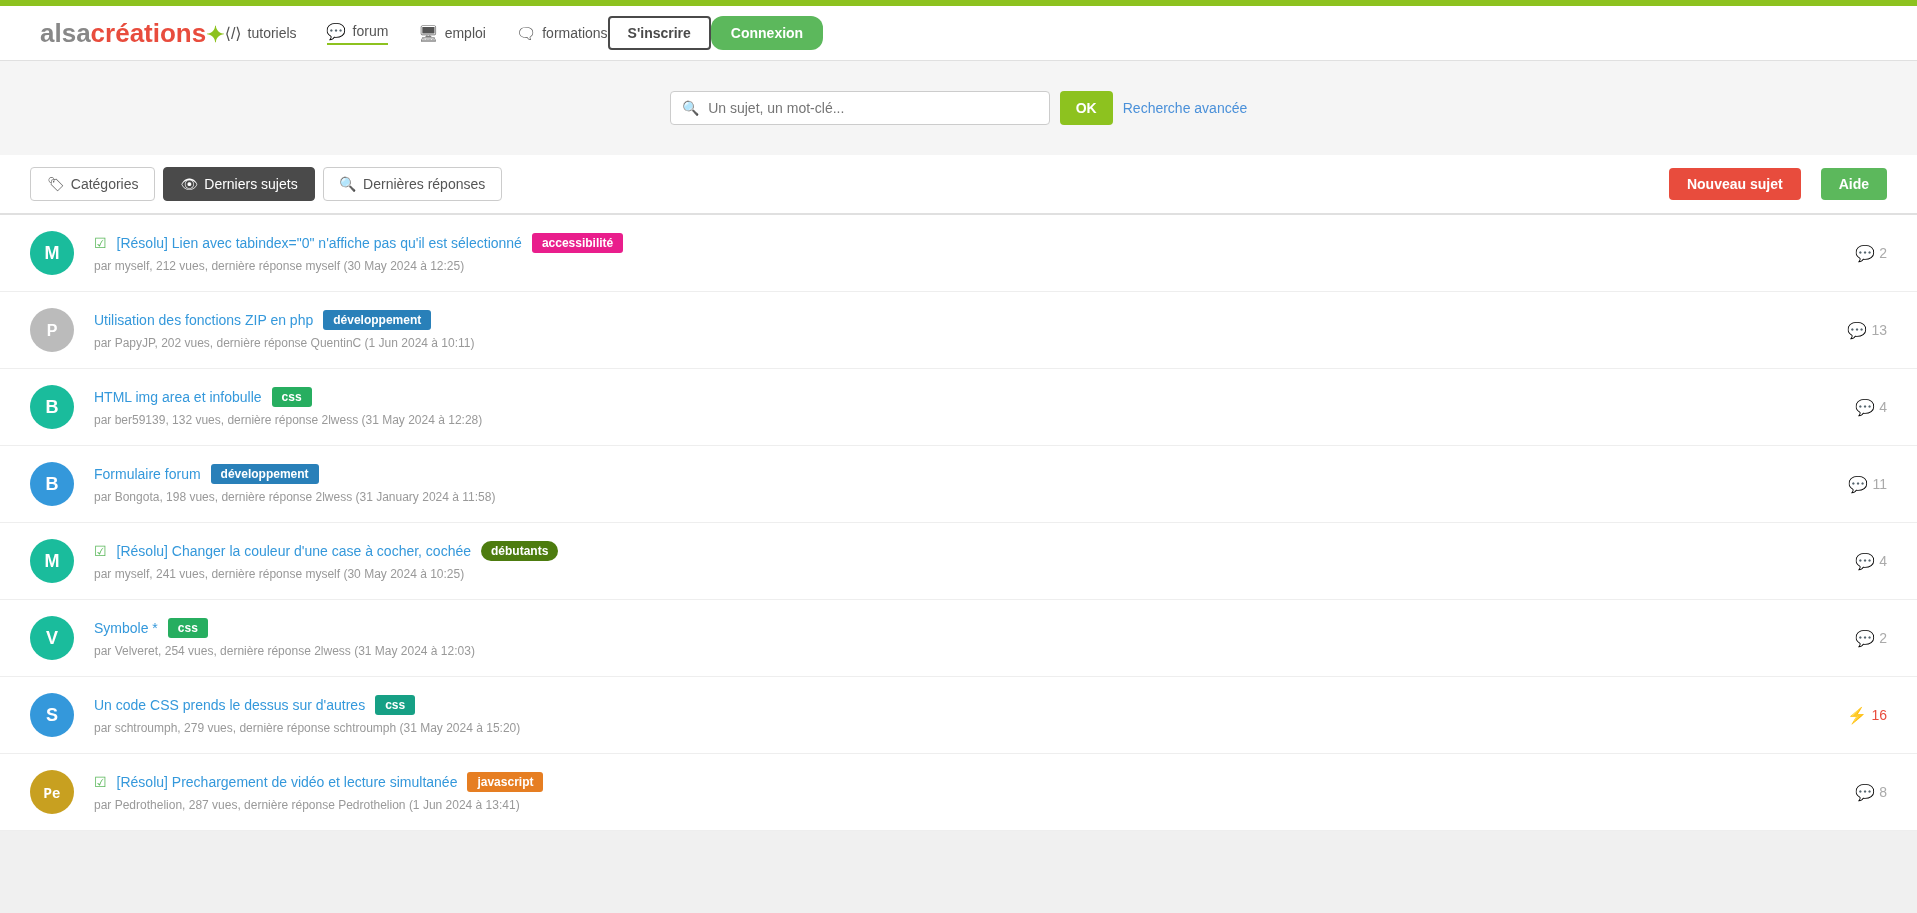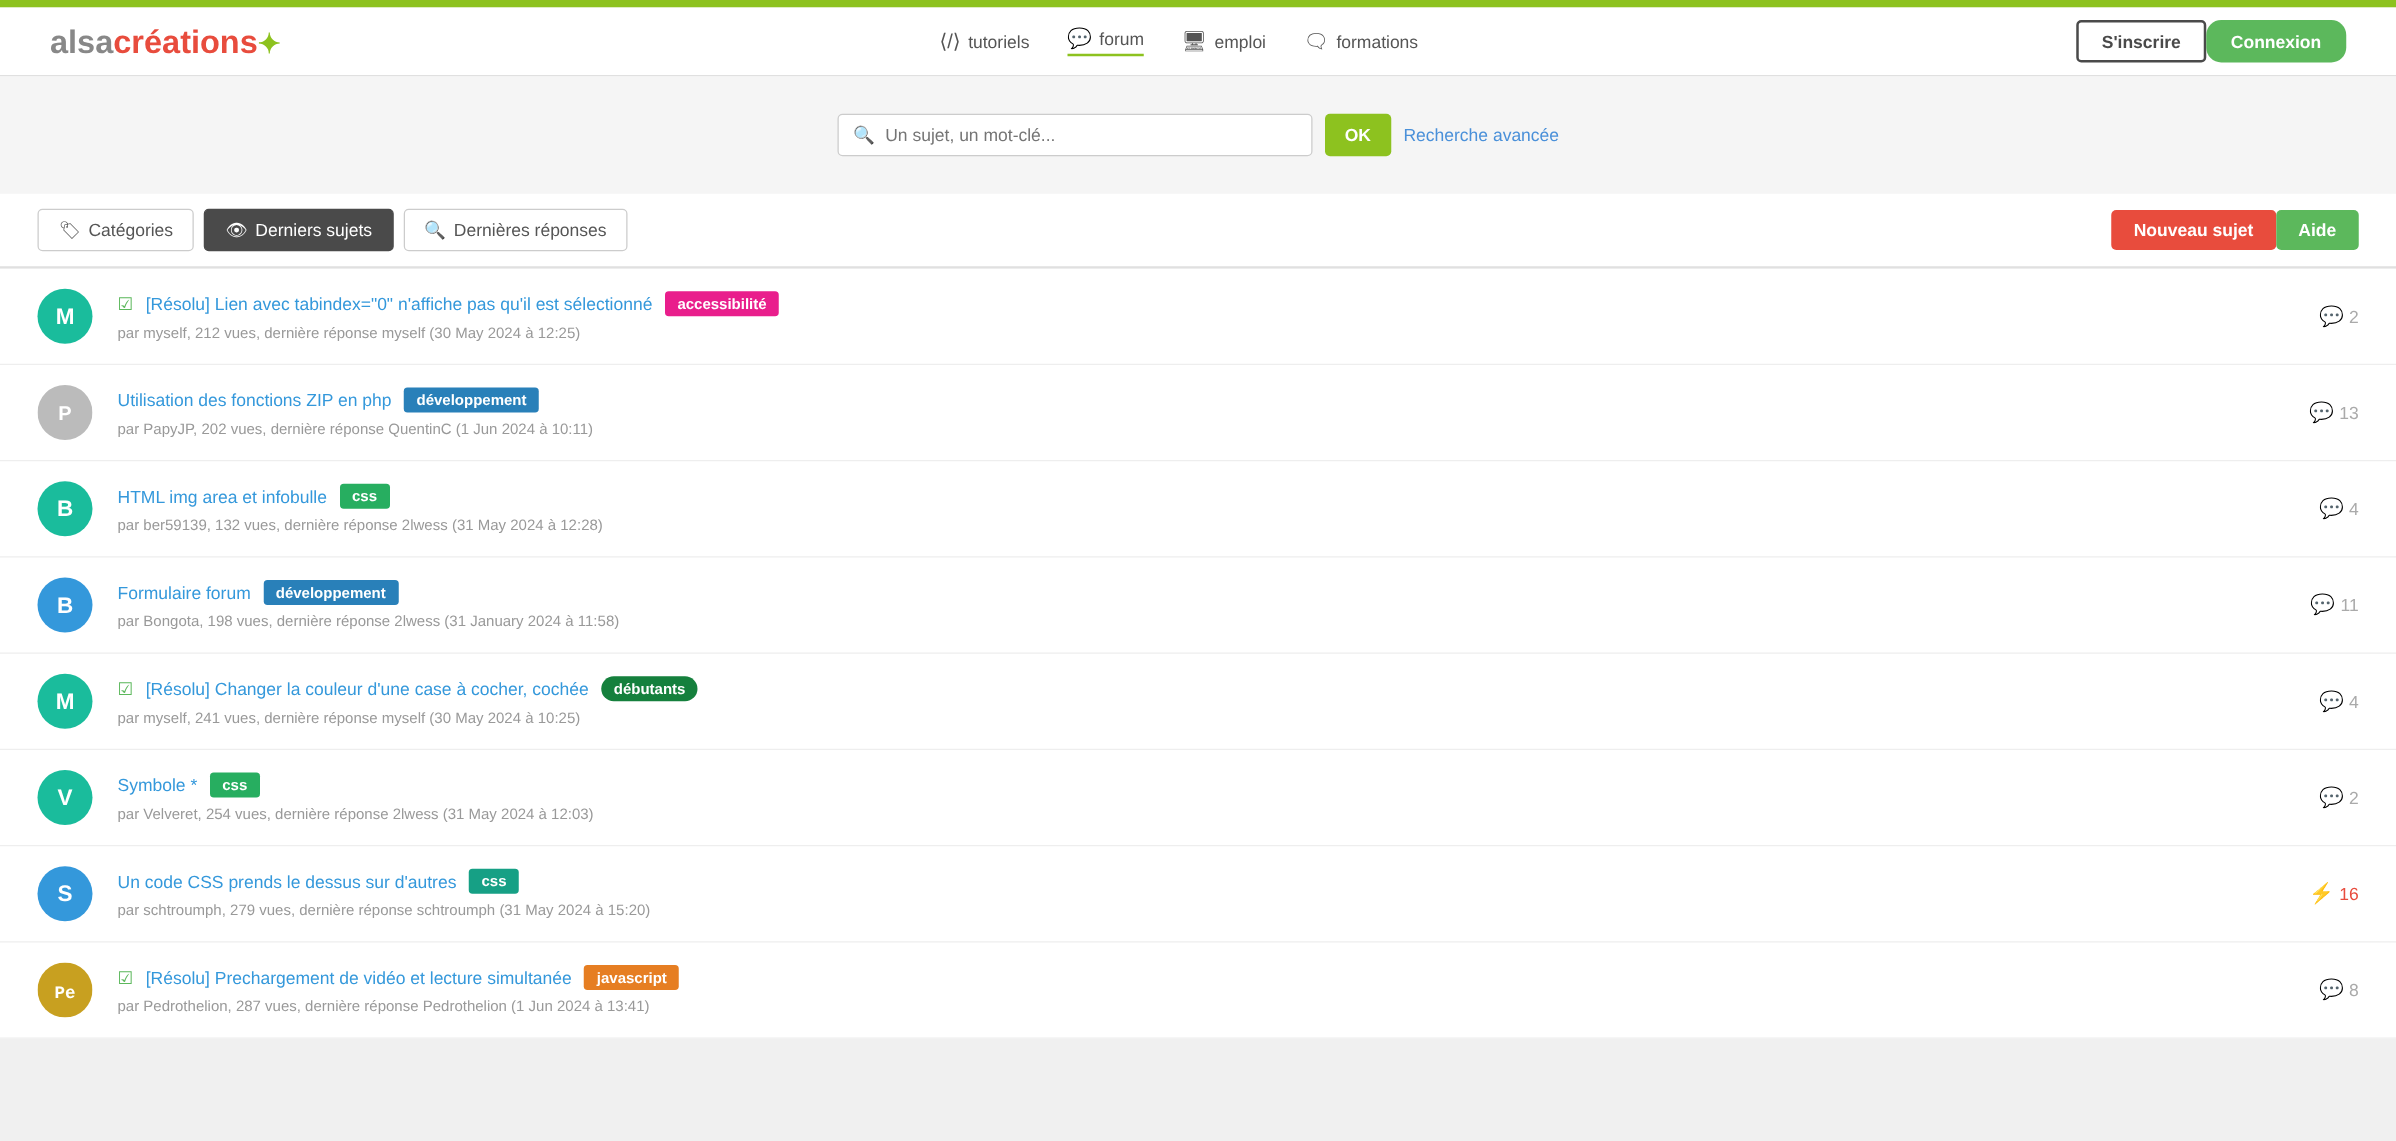--- a/index.html
+++ b/index.html
@@ -2,21 +2,21 @@
 <html><head>
   <meta charset="utf-8">
   <style>
     * { box-sizing: border-box; margin: 0; padding: 0; }
     body { font-family: Arial, sans-serif; background: #f0f0f0; font-size: 14px; color: #333; }
 
     
     .top-bar { height: 6px; background: #8dc21f; width: 100%; }
 
     
-    .header { background: #fff; padding: 10px 40px; display: flex; align-items: center; justify-content: space-between; border-bottom: 1px solid #e0e0e0; }
+    .header { background: #fff; padding: 10px 40px; display: flex; align-items: center; justify-content: flex-start; border-bottom: 1px solid #e0e0e0; }
     .logo { font-size: 26px; font-weight: bold; color: #555; text-decoration: none; }
 
     .nav { display: flex; align-items: center; gap: 30px; }
     .nav-item { display: flex; align-items: center; gap: 6px; color: #555; text-decoration: none; font-size: 14px; cursor: pointer; }
     .nav-item.active { color: #555; border-bottom: 2px solid #8dc21f; padding-bottom: 2px; }
     .nav-item .icon { font-size: 16px; }
 
     .header-actions { display: flex; }
     .btn-outline { border: 2px solid #4a4a4a; background: #fff; color: #4a4a4a; padding: 7px 18px; border-radius: 4px; cursor: pointer; font-size: 14px; font-weight: bold; }
     .btn-green { background: #5cb85c; border: none; color: #fff; padding: 8px 20px; border-radius: 12px; cursor: pointer; font-size: 14px; font-weight: bold; }
@@ -27,21 +27,21 @@
     .search-box input { border: none; outline: none; width: 100%; font-size: 14px; color: #999; }
     .search-icon { color: #999; margin-right: 8px; }
     .btn-ok { background: #8dc21f; border: none; color: #fff; padding: 9px 16px; border-radius: 4px; cursor: pointer; font-size: 14px; font-weight: bold; }
     .advanced-search { color: #4a90d9; cursor: pointer; font-size: 14px; text-decoration: none; }
 
     
     .tabs-bar { background: #fff; padding: 12px 30px; display: flex; align-items: center; justify-content: space-between; border-bottom: 2px solid #e0e0e0; }
     .tabs-left { display: flex; gap: 8px; }
     .tab { display: flex; align-items: center; gap: 6px; padding: 8px 16px; border-radius: 4px; cursor: pointer; font-size: 14px; border: 1px solid #ccc; background: #fff; color: #555; }
     .tab.active { background: #4a4a4a; color: #fff; border-color: #4a4a4a; }
-    .tabs-right { display: flex; gap: 0; }
+    .tabs-right { display: flex; gap: 20px; }
     .btn-new-topic { background: #e84c3d; border: none; color: #fff; padding: 8px 18px; border-radius: 4px; cursor: pointer; font-size: 14px; font-weight: bold; }
     .btn-help { background: #5cb85c; border: none; color: #fff; padding: 8px 18px; border-radius: 4px; cursor: pointer; font-size: 14px; font-weight: bold; }
 
     
     .topics-list { background: #fff; margin: 0; }
     .topic-row { display: flex; align-items: center; padding: 16px 30px; border-bottom: 1px solid #eee; gap: 20px; }
     .avatar-placeholder { width: 44px; height: 44px; border-radius: 50%; flex-shrink: 0; display: flex; align-items: center; justify-content: center; font-size: 18px; font-weight: bold; color: #fff; }
 
     .topic-content { flex: 1; min-width: 0; }
     .topic-title-row { display: flex; align-items: center; gap: 10px; flex-wrap: wrap; margin-bottom: 6px; }
@@ -185,21 +185,21 @@
       <span style="color:#ccc;font-size:16px;">💬</span>
       <span>11</span>
     </div>
   </div>
     <div class="topic-row">
     <div class="avatar-placeholder" style="background:#1abc9c;">M</div>
     <div class="topic-content">
       <div class="topic-title-row">
         <span class="resolved-check" style="color:#5cb85c;">☑</span>
         <a class="topic-title" href="#">[Résolu] Changer la couleur d'une case à cocher, cochée</a>
-        <span class="tag" style="background:#15803d;border-radius:10px;">débutants</span>
+        <span class="tag" style="background:#4d7c0f;border-radius:10px;">débutants</span>
       </div>
       <div class="topic-meta">par myself, 241 vues, dernière réponse myself (30 May 2024 à 10:25)</div>
     </div>
     <div class="topic-replies ">
       <span style="color:#ccc;font-size:16px;">💬</span>
       <span>4</span>
     </div>
   </div>
     <div class="topic-row">
     <div class="avatar-placeholder" style="background:#1abc9c;">V</div>

